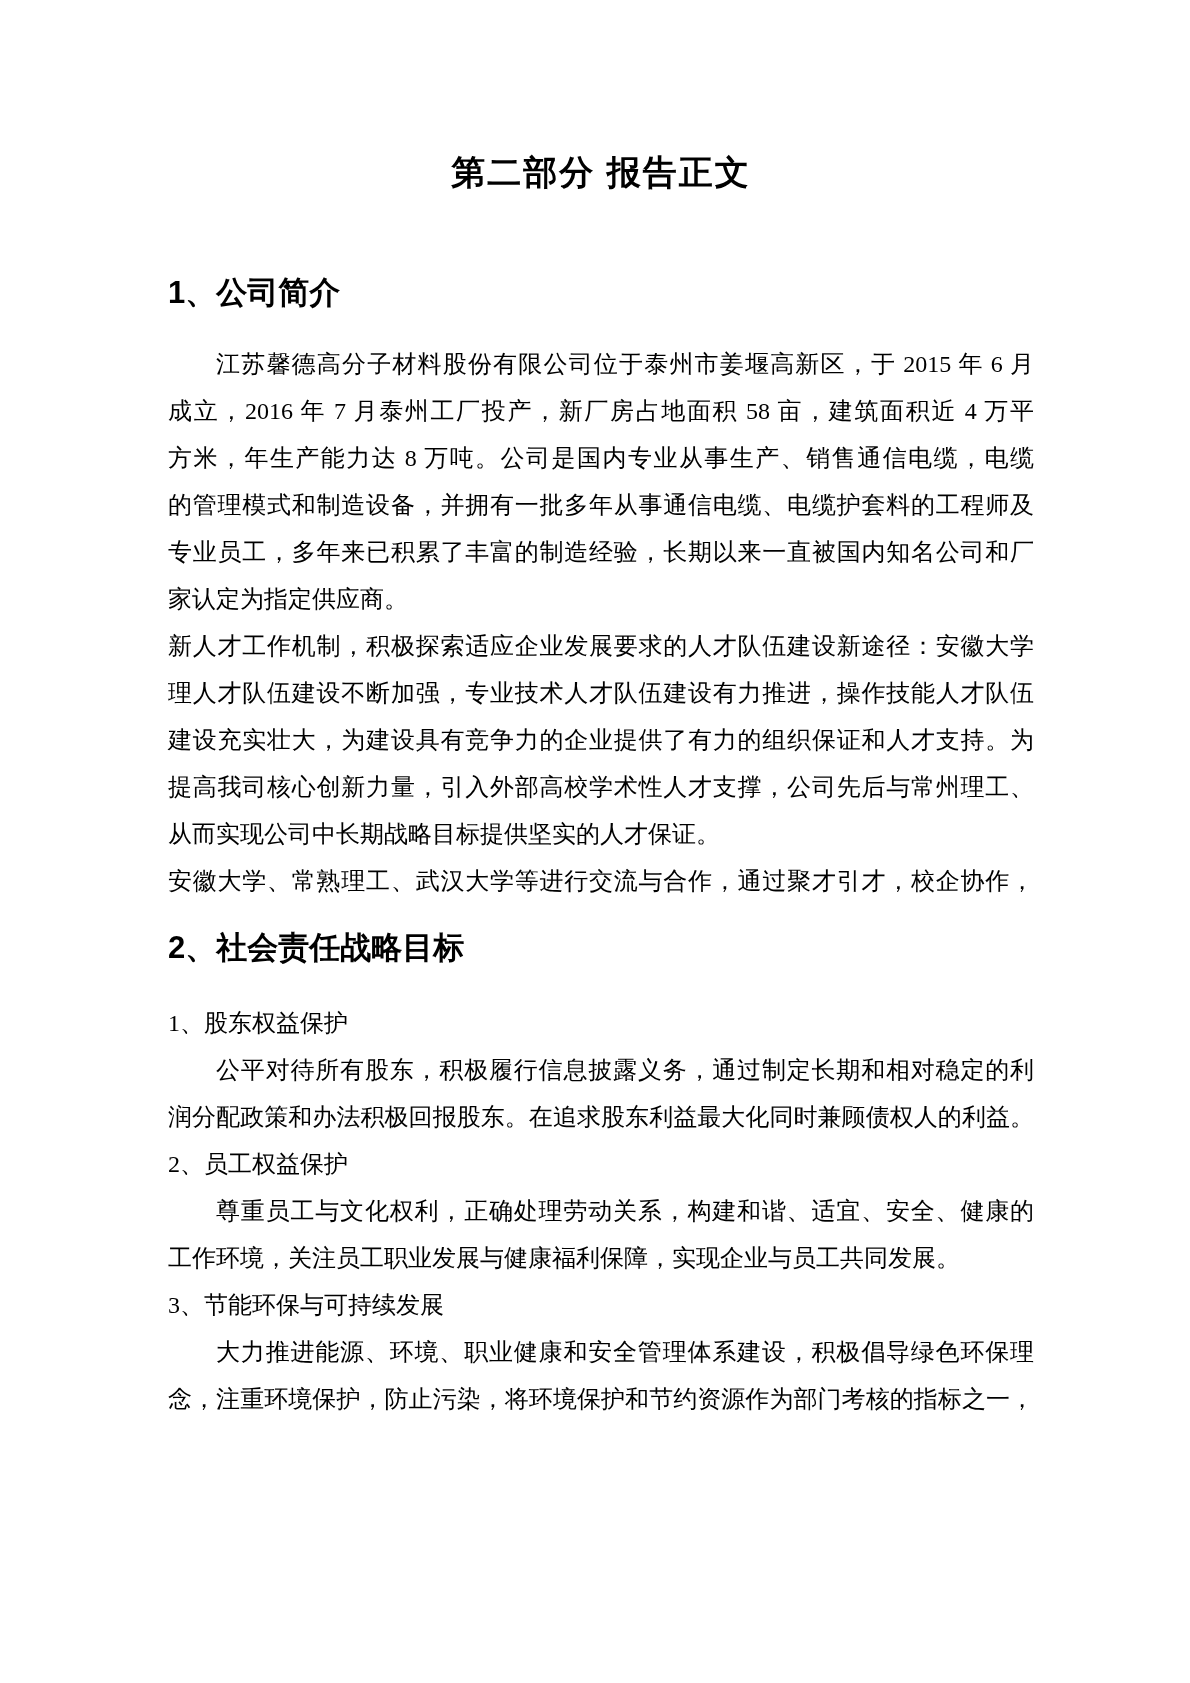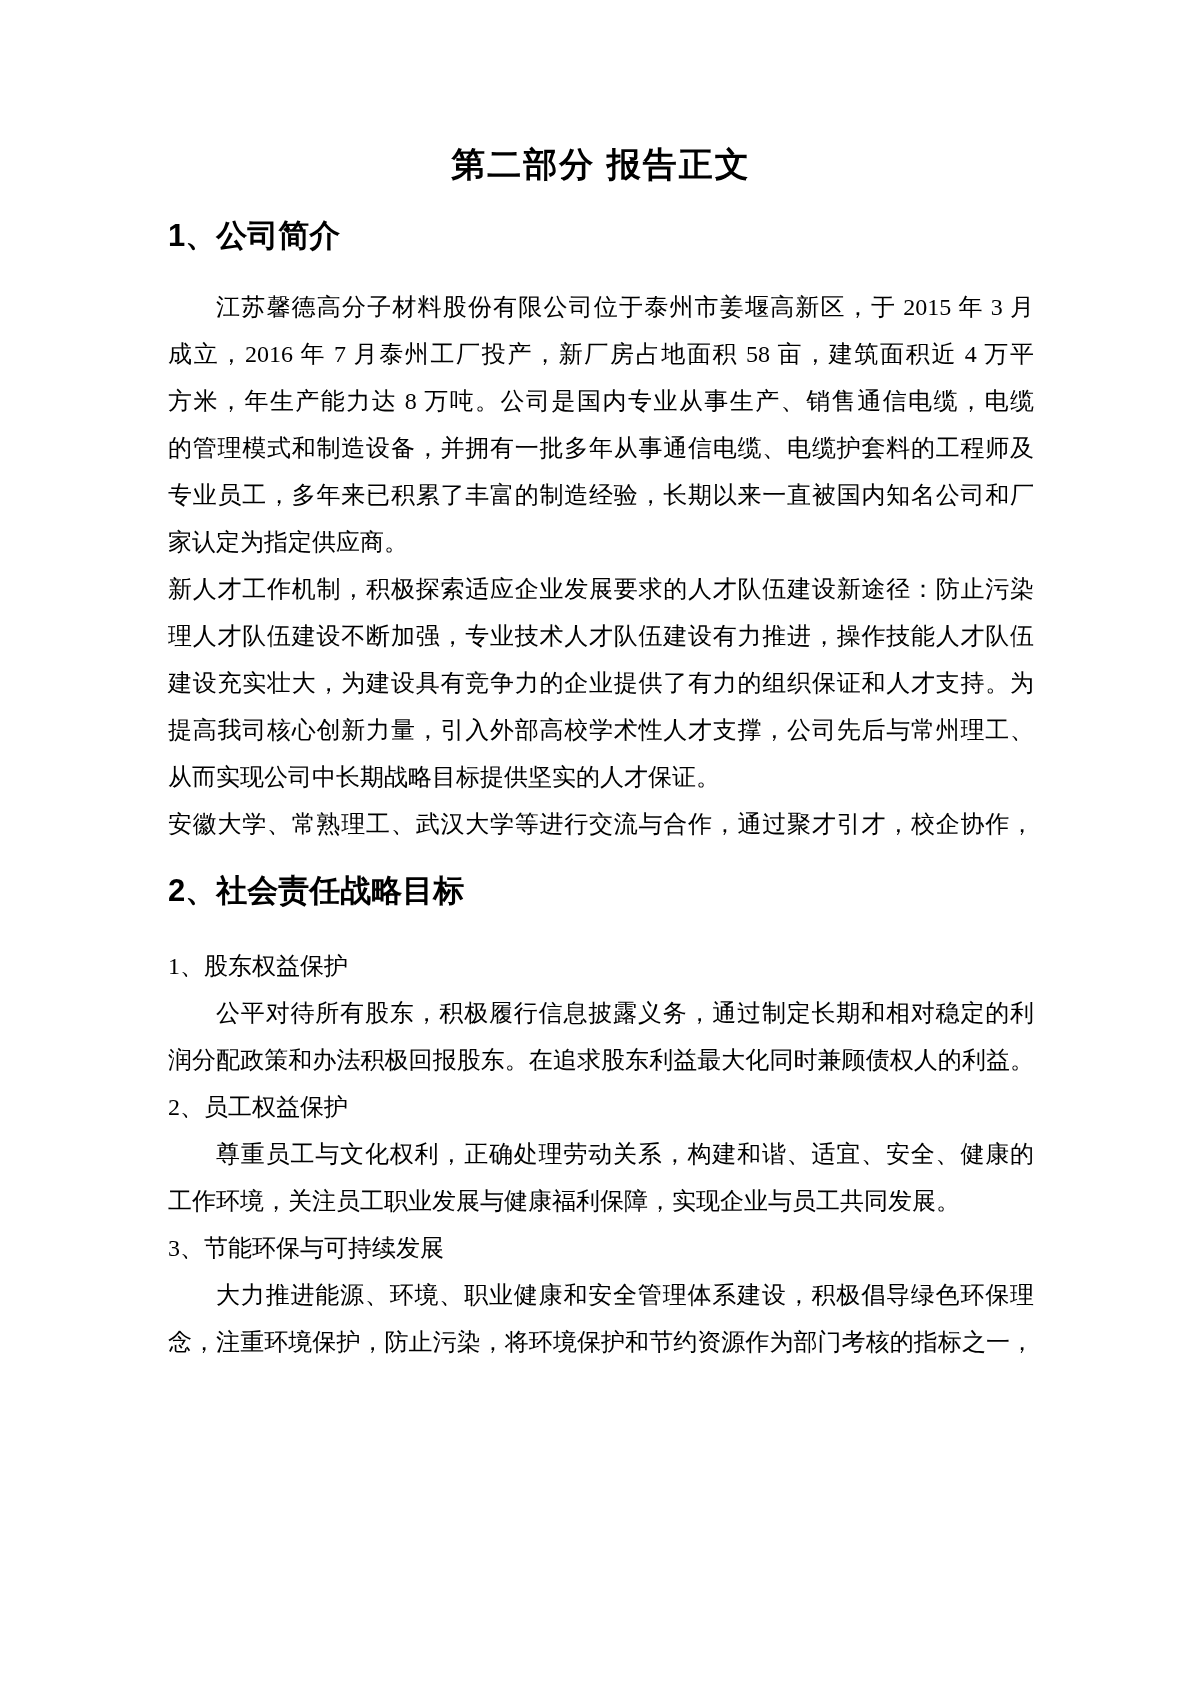--- a/index.html
+++ b/index.html
@@ -8,40 +8,40 @@
     width: 1190px;
     height: 1683px;
     background: #ffffff;
     color: #000000;
     font-family: "Liberation Serif", "DejaVu Serif", serif;
     overflow: hidden;
   }
   #content {
     position: absolute;
     left: 168px;
-    top: 0;
+    top: 8px;
     width: 866px;
   }
   .doc-title {
     margin-top: 138px;
     text-align: center;
     font-family: "Liberation Sans", "DejaVu Sans", sans-serif;
     font-weight: bold;
     font-size: 34px;
     line-height: 52px;
     letter-spacing: 2px;
   }
   .sec-heading {
     font-family: "Liberation Sans", "DejaVu Sans", sans-serif;
     font-weight: bold;
     font-size: 31px;
     line-height: 44px;
     text-align: left;
   }
-  #heading-1 { margin-top: 24px; }
+  #heading-1 { margin-top: 73px; }
   #heading-2 { margin-top: 21px; }
   .para { margin: 0; }
   #para-1 { margin-top: 26px; }
   #para-2 { margin-top: 0; }
   #section-2-body { margin-top: 30px; }
   .tline {
     font-size: 24px;
     line-height: 47px;
     height: 47px;
     text-align: justify;
@@ -60,30 +60,30 @@
 <body>
 
 <div id="page">
   <div id="content">
 
     <div class="doc-title">第二部分 报告正文</div>
 
     <div class="sec-heading" id="heading-1">1、公司简介</div>
 
     <div class="para" id="para-1">
-        <div class="tline indent">江苏馨德高分子材料股份有限公司位于泰州市姜堰高新区，于 2015 年 3 月</div>
+        <div class="tline indent">江苏馨德高分子材料股份有限公司位于泰州市姜堰高新区，于 2015 年 6 月</div>
         <div class="tline">成立，2016 年 7 月泰州工厂投产，新厂房占地面积 58 亩，建筑面积近 4 万平</div>
         <div class="tline">方米，年生产能力达 8 万吨。公司是国内专业从事生产、销售通信电缆，电缆</div>
         <div class="tline">的管理模式和制造设备，并拥有一批多年从事通信电缆、电缆护套料的工程师及</div>
         <div class="tline">专业员工，多年来已积累了丰富的制造经验，长期以来一直被国内知名公司和厂</div>
         <div class="tline no-fill">家认定为指定供应商。</div>
       </div>
 
     <div class="para" id="para-2">
-        <div class="tline">新人才工作机制，积极探索适应企业发展要求的人才队伍建设新途径：防止污染</div>
+        <div class="tline">新人才工作机制，积极探索适应企业发展要求的人才队伍建设新途径：安徽大学</div>
         <div class="tline">理人才队伍建设不断加强，专业技术人才队伍建设有力推进，操作技能人才队伍</div>
         <div class="tline">建设充实壮大，为建设具有竞争力的企业提供了有力的组织保证和人才支持。为</div>
         <div class="tline">提高我司核心创新力量，引入外部高校学术性人才支撑，公司先后与常州理工、</div>
         <div class="tline no-fill">从而实现公司中长期战略目标提供坚实的人才保证。</div>
         <div class="tline">安徽大学、常熟理工、武汉大学等进行交流与合作，通过聚才引才，校企协作，</div>
       </div>
 
     <div class="sec-heading" id="heading-2">2、社会责任战略目标</div>
 
     <div class="para" id="section-2-body">

